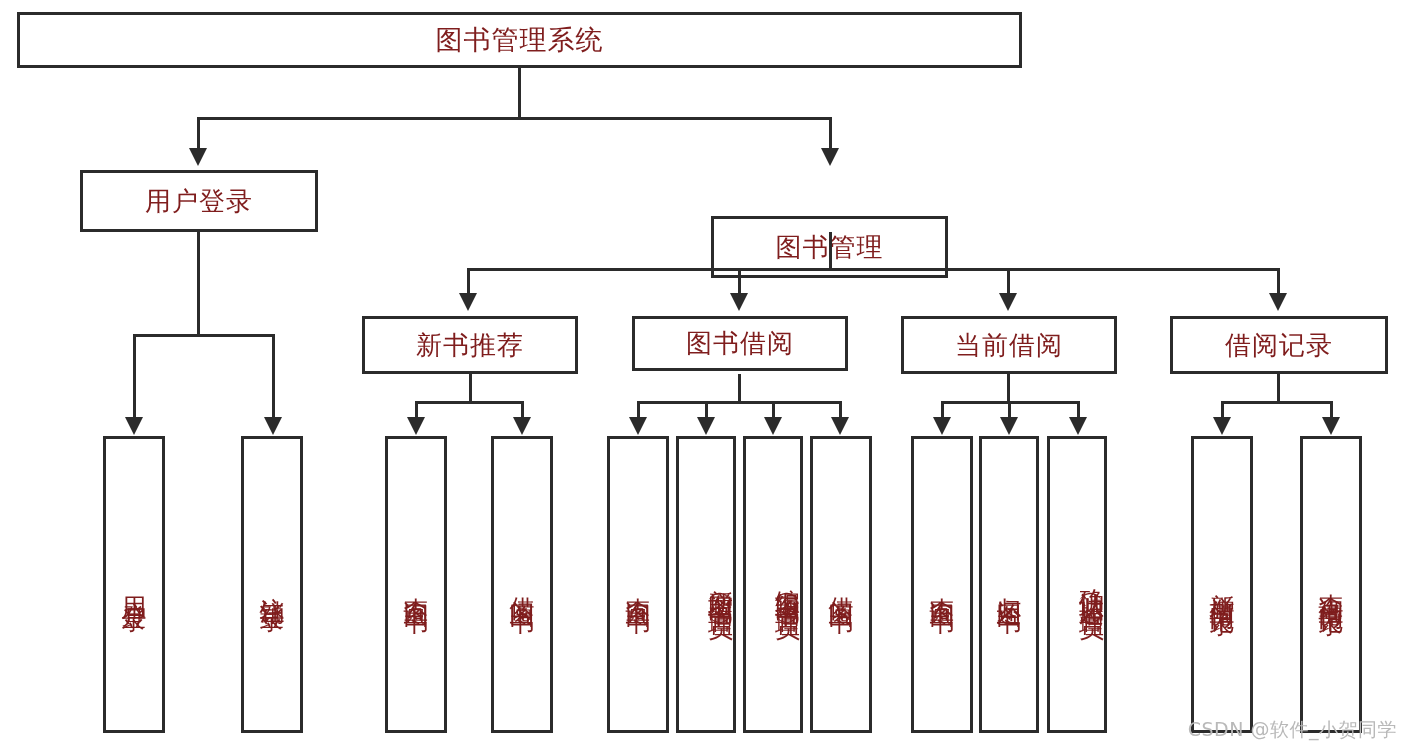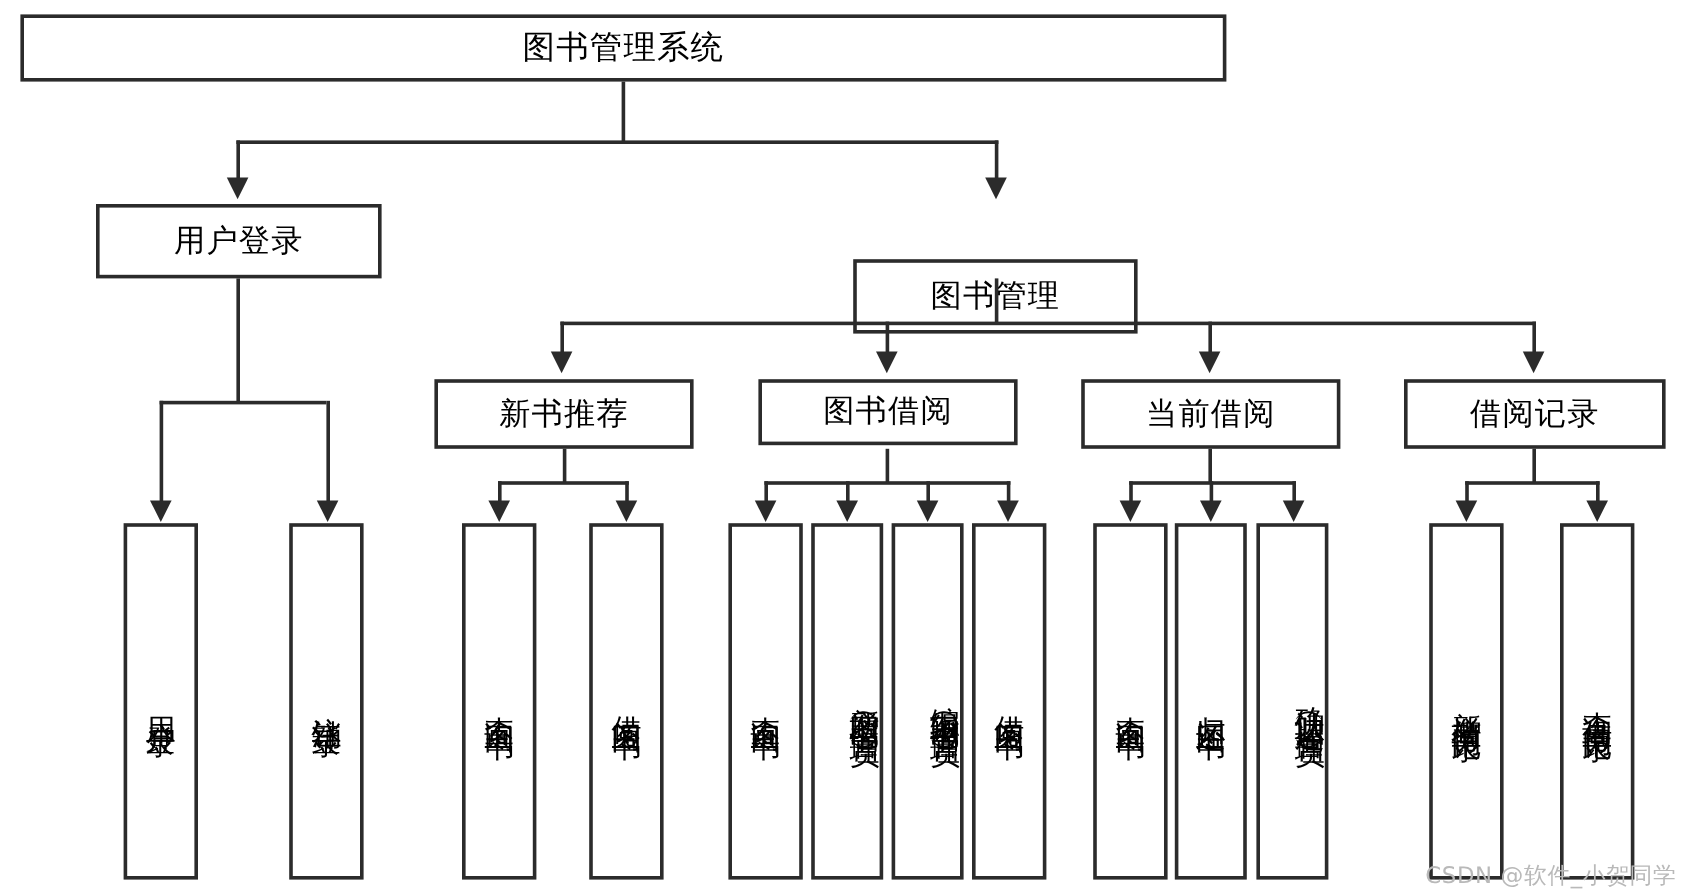--- a/index.html
+++ b/index.html
@@ -18,21 +18,21 @@
     overflow: hidden;
   }
   .node {
     position: absolute;
     box-sizing: border-box;
     border: 3px solid #2b2b2b;
     background: #ffffff;
     display: flex;
     align-items: center;
     justify-content: center;
-    color: #000000;
+    color: #7f1d1d;
   }
   .node-h {
     font-size: 26px;
     letter-spacing: 1px;
     line-height: 1.1;
   }
   .node-root {
     font-size: 27px;
   }
   .node-v {

